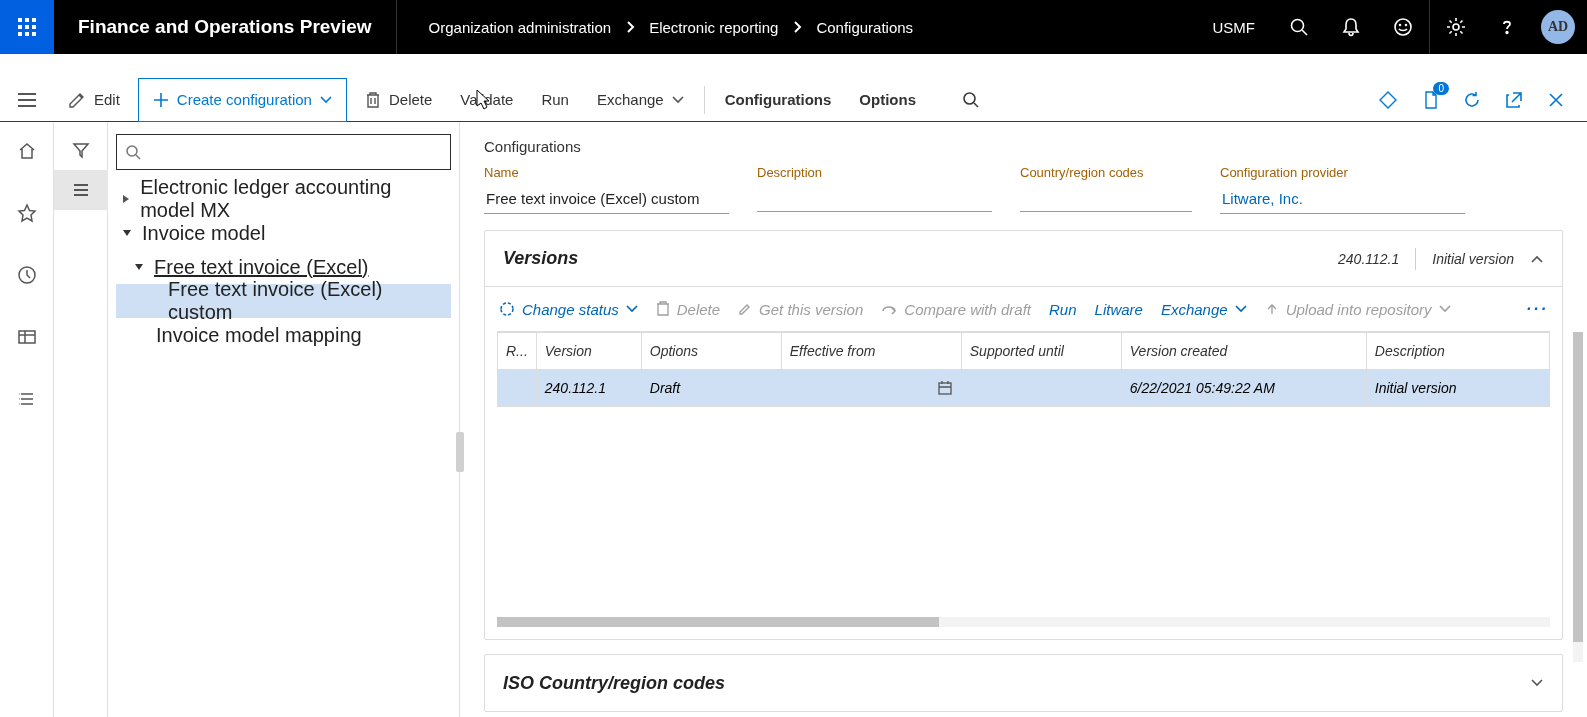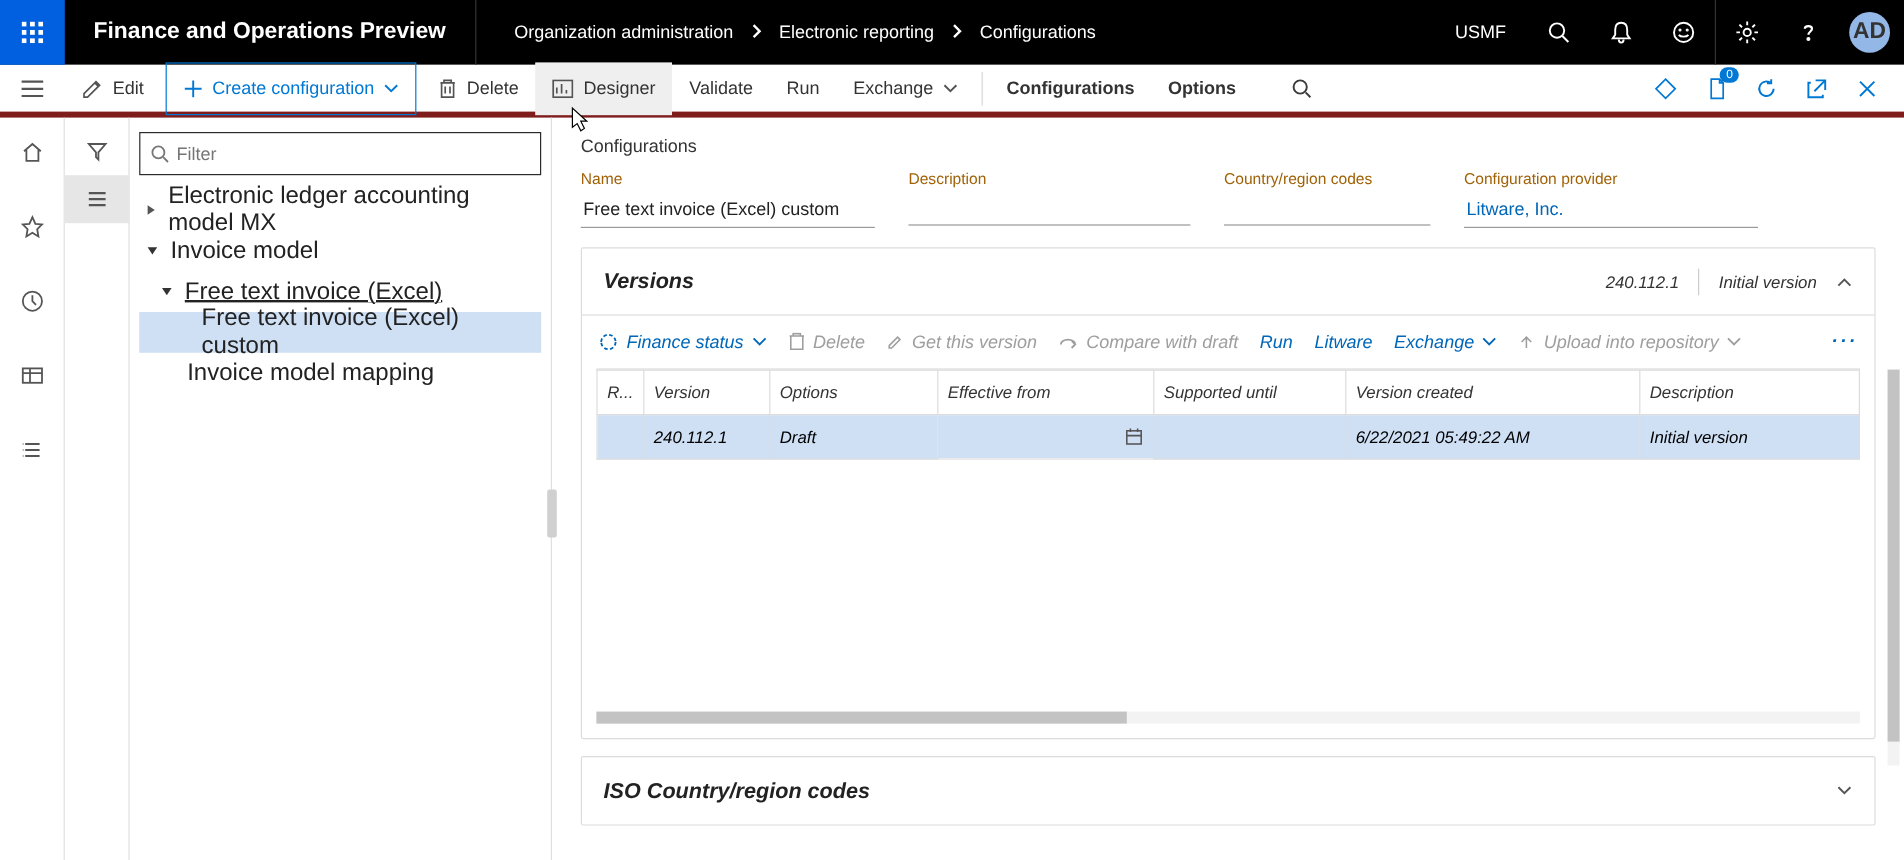--- a/index.html
+++ b/index.html
@@ -11,24 +11,24 @@
 .waffle svg { fill: #fff; }
 .app-title { font-size: 19px; font-weight: 600; padding: 0 24px; height: 54px; display: flex; align-items: center; border-right: 1px solid #333; }
 .breadcrumb { display: flex; align-items: center; gap: 14px; padding-left: 32px; font-size: 15px; }
 .breadcrumb .crumb { color: #fff; cursor: pointer; }
 .breadcrumb .sep svg { stroke: #fff; }
 .header-right { margin-left: auto; display: flex; align-items: center; height: 42px; }
 .header-right .company { font-size: 15px; padding: 0 18px; }
 .header-icon-btn { width: 52px; height: 54px; display: flex; align-items: center; justify-content: center; cursor: pointer; }
 .header-icon-btn.bl { border-left: 1px solid #333; }
 .header-icon-btn svg { stroke: #fff; fill: none; }
-.avatar { width: 34px; height: 34px; border-radius: 50%; background: #93b8e8; color: #333; display: flex; align-items: center; justify-content: center; font-size: 19px; font-weight: 600; margin: 0 12px 0 8px; cursor: pointer; }
-
-
-.action-bar { height: 44px; border-bottom: 5px solid #7f1d1d; display: flex; align-items: center; background: #fff; padding: 0; }
+.avatar { width: 34px; height: 34px; border-radius: 50%; background: #93b8e8; color: #333; display: flex; align-items: center; justify-content: center; font-size: 14px; font-weight: 600; margin: 0 12px 0 8px; cursor: pointer; font-family: Liberation Serif, serif; }
+
+
+.action-bar { height: 44px; border-bottom: 1px solid #7f1d1d; display: flex; align-items: center; background: #fff; padding: 0; margin-top: 24px; }
 .action-bar .hamburger { width: 54px; height: 44px; display: flex; align-items: center; justify-content: center; cursor: pointer; }
 .action-bar .btn { height: 44px; display: flex; align-items: center; padding: 0 14px; font-size: 15px; color: #333; cursor: pointer; gap: 8px; }
 .action-bar .btn svg { stroke: #545454; fill: none; }
 .action-bar .btn.primary-out { border: 1px solid #0078d4; color: #0078d4; margin: 0 4px; }
 .action-bar .btn.primary-out svg { stroke: #0078d4; }
 .action-bar .btn.hover { background: #efefef; }
 .action-bar .btn.bold { font-weight: 600; }
 .action-bar .vsep { width: 1px; height: 28px; background: #d6d6d6; margin: 0 6px; }
 .action-bar .right { margin-left: auto; display: flex; align-items: center; padding-right: 10px; }
 .action-bar .icon-only { width: 42px; height: 44px; display: flex; align-items: center; justify-content: center; cursor: pointer; position: relative; }
@@ -196,27 +196,20 @@
     <svg width="12" height="8" viewBox="0 0 12 8" stroke-width="1.6">
         <path d="M1 1 L6 6 L11 1"></path>
       </svg>
   </div>
   <div class="btn">
     <svg width="16" height="18" viewBox="0 0 16 18" stroke-width="1.4">
         <path d="M2 4 H14 M5 4 V2 H11 V4 M3 4 V16 H13 V4 M6 7 V13 M10 7 V13"></path>
       </svg>
     <span>Delete</span>
   </div>
-  <div class="btn hover">
-    <svg width="18" height="16" viewBox="0 0 18 16" stroke-width="1.4">
-        <rect x="1" y="1" width="16" height="14"></rect>
-        <path d="M4 12 L4 7 M8 12 L8 4 M12 12 L12 9"></path>
-      </svg>
-    <span>Designer</span>
-  </div>
   <div class="btn">
       <span>Validate</span>
     </div>
   <div class="btn">
       <span>Run</span>
     </div>
   <div class="btn">
     <span>Exchange</span>
     <svg width="12" height="8" viewBox="0 0 12 8" stroke-width="1.6">
         <path d="M1 1 L6 6 L11 1"></path>
@@ -310,21 +303,20 @@
         </svg>
       </div>
   </div>
 
   <div class="tree-pane">
     <div class="filter-wrap">
       <svg width="16" height="16" viewBox="0 0 16 16" stroke-width="1.5">
           <circle cx="7" cy="7" r="5"></circle>
           <path d="M11 11 L15 15"></path>
         </svg>
-      <input type="text" placeholder="Filter" style="">
     </div>
     <div class="tree">
       <div class="node l0">
         <span class="caret">
             <svg width="8" height="10" viewBox="0 0 8 10">
               <path d="M1 1 L7 5 L1 9 Z" fill="#555"></path>
             </svg>
           </span>
         <span>Electronic ledger accounting model MX</span>
       </div>
@@ -387,21 +379,21 @@
                 <path d="M2 8 L7 3 L12 8"></path>
               </svg></span>
         </div>
       </div>
 
       <div class="panel-toolbar">
         <div class="tbtn active">
           <svg width="16" height="16" viewBox="0 0 16 16" fill="none" stroke-width="1.5">
               <path d="M2 8 A6 6 0 0 1 14 8 M14 8 A6 6 0 0 1 2 8" stroke-dasharray="3 2"></path>
             </svg>
-          <span>Finance status</span>
+          <span>Change status</span>
           <svg width="12" height="8" viewBox="0 0 12 8" fill="none" stroke-width="1.6">
               <path d="M1 1 L6 6 L11 1"></path>
             </svg>
         </div>
         <div class="tbtn disabled">
           <svg width="14" height="16" viewBox="0 0 14 16" fill="none" stroke-width="1.3">
               <path d="M1 3 H13 M4 3 V1 H10 V3 M2 3 V14 H12 V3"></path>
             </svg>
           <span>Delete</span>
         </div>

